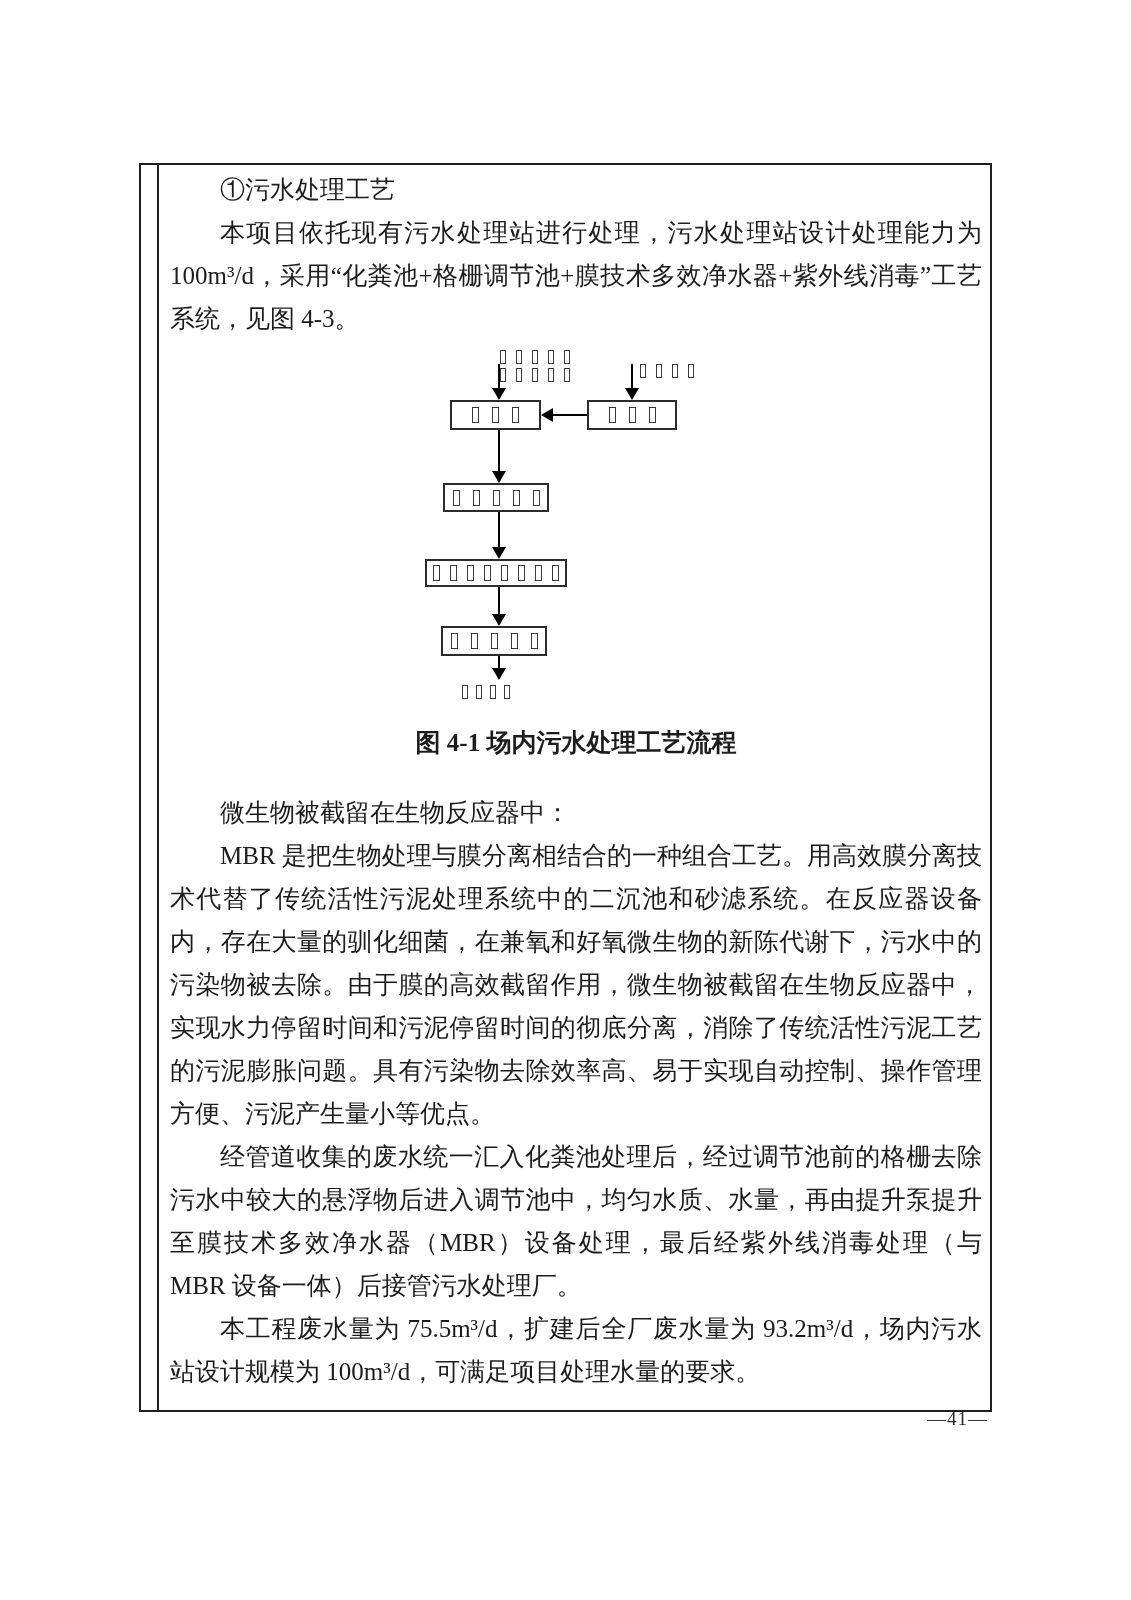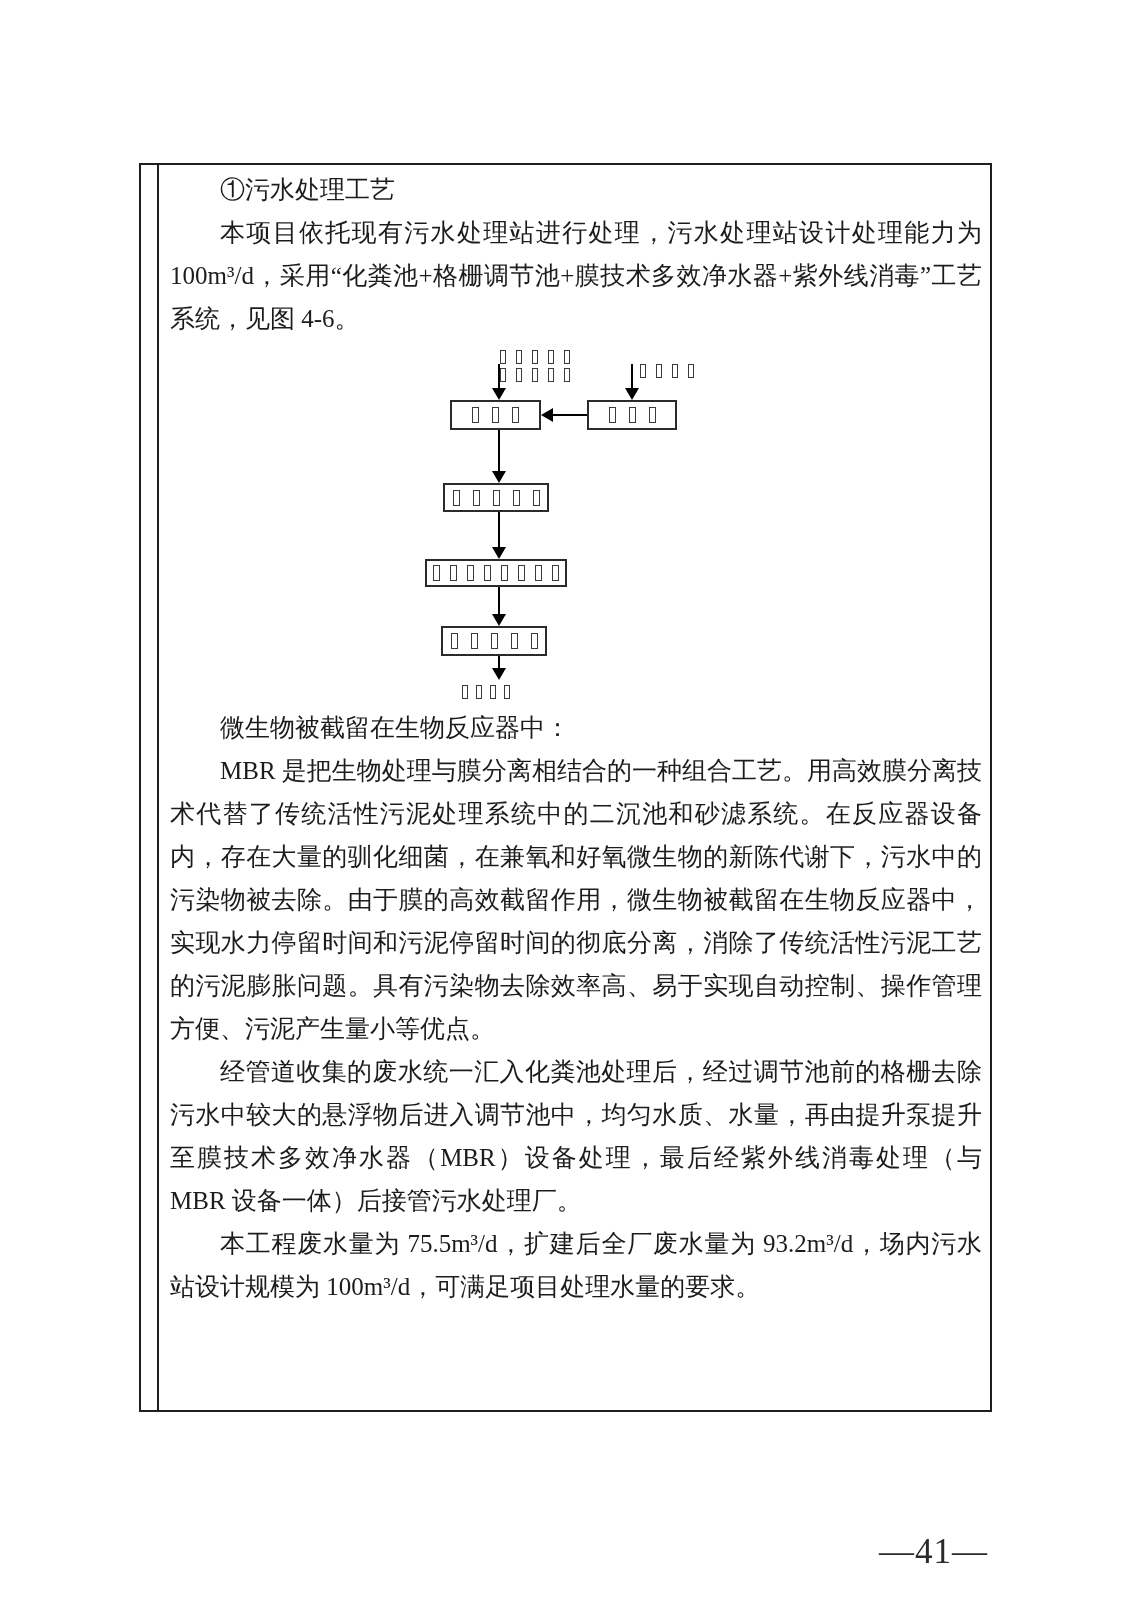--- a/index.html
+++ b/index.html
@@ -46,36 +46,36 @@
     border-left:7px solid transparent;border-right:7px solid transparent;
     border-top:12px solid #000;
   }
   .head-left{
     position:absolute;width:0;height:0;
     border-top:7px solid transparent;border-bottom:7px solid transparent;
     border-right:12px solid #000;
   }
   
   #page-number{
-    position:absolute;right:143px;top:1532px;
-    font-size:35px;letter-spacing:1px;color:#2a2a2a;
+    position:absolute;right:143px;top:1408px;
+    font-size:19px;letter-spacing:1px;color:#2a2a2a;
   }
 </style>
 </head>
 <body>
 
 <div id="sheet">
 
   <div id="doc-table">
     <div id="gutter-col"></div>
     <div id="content-col">
 
       <p class="indent">①污水处理工艺</p>
 
-      <p class="indent">本项目依托现有污水处理站进行处理，污水处理站设计处理能力为 100m³/d，采用“化粪池+格栅调节池+膜技术多效净水器+紫外线消毒”工艺系统，见图 4-6。</p>
+      <p class="indent">本项目依托现有污水处理站进行处理，污水处理站设计处理能力为 100m³/d，采用“化粪池+格栅调节池+膜技术多效净水器+紫外线消毒”工艺系统，见图 4-3。</p>
 
       <div id="flowchart">
 
         <div class="label-row" style="left:330px;top:2px;">
             <span class="tofu"></span>
             <span class="tofu"></span>
             <span class="tofu"></span>
             <span class="tofu"></span>
             <span class="tofu"></span>
           </div>
@@ -155,20 +155,21 @@
         <div class="head-down" style="left:322px;top:320px;"></div>
 
         <div class="label-row" style="left:292px;top:337px;gap:8px;">
             <span class="tofu"></span>
             <span class="tofu"></span>
             <span class="tofu"></span>
             <span class="tofu"></span>
           </div>
       </div>
 
+      <p class="caption">图 4-1 场内污水处理工艺流程</p>
 
       <p class="indent">微生物被截留在生物反应器中：</p>
 
       <p class="indent">MBR 是把生物处理与膜分离相结合的一种组合工艺。用高效膜分离技术代替了传统活性污泥处理系统中的二沉池和砂滤系统。在反应器设备内，存在大量的驯化细菌，在兼氧和好氧微生物的新陈代谢下，污水中的污染物被去除。由于膜的高效截留作用，微生物被截留在生物反应器中，实现水力停留时间和污泥停留时间的彻底分离，消除了传统活性污泥工艺的污泥膨胀问题。具有污染物去除效率高、易于实现自动控制、操作管理方便、污泥产生量小等优点。</p>
 
       <p class="indent">经管道收集的废水统一汇入化粪池处理后，经过调节池前的格栅去除污水中较大的悬浮物后进入调节池中，均匀水质、水量，再由提升泵提升至膜技术多效净水器（MBR）设备处理，最后经紫外线消毒处理（与 MBR 设备一体）后接管污水处理厂。</p>
 
 
       <p class="indent">本工程废水量为 75.5m³/d，扩建后全厂废水量为 93.2m³/d，场内污水站设计规模为 100m³/d，可满足项目处理水量的要求。</p>
 

